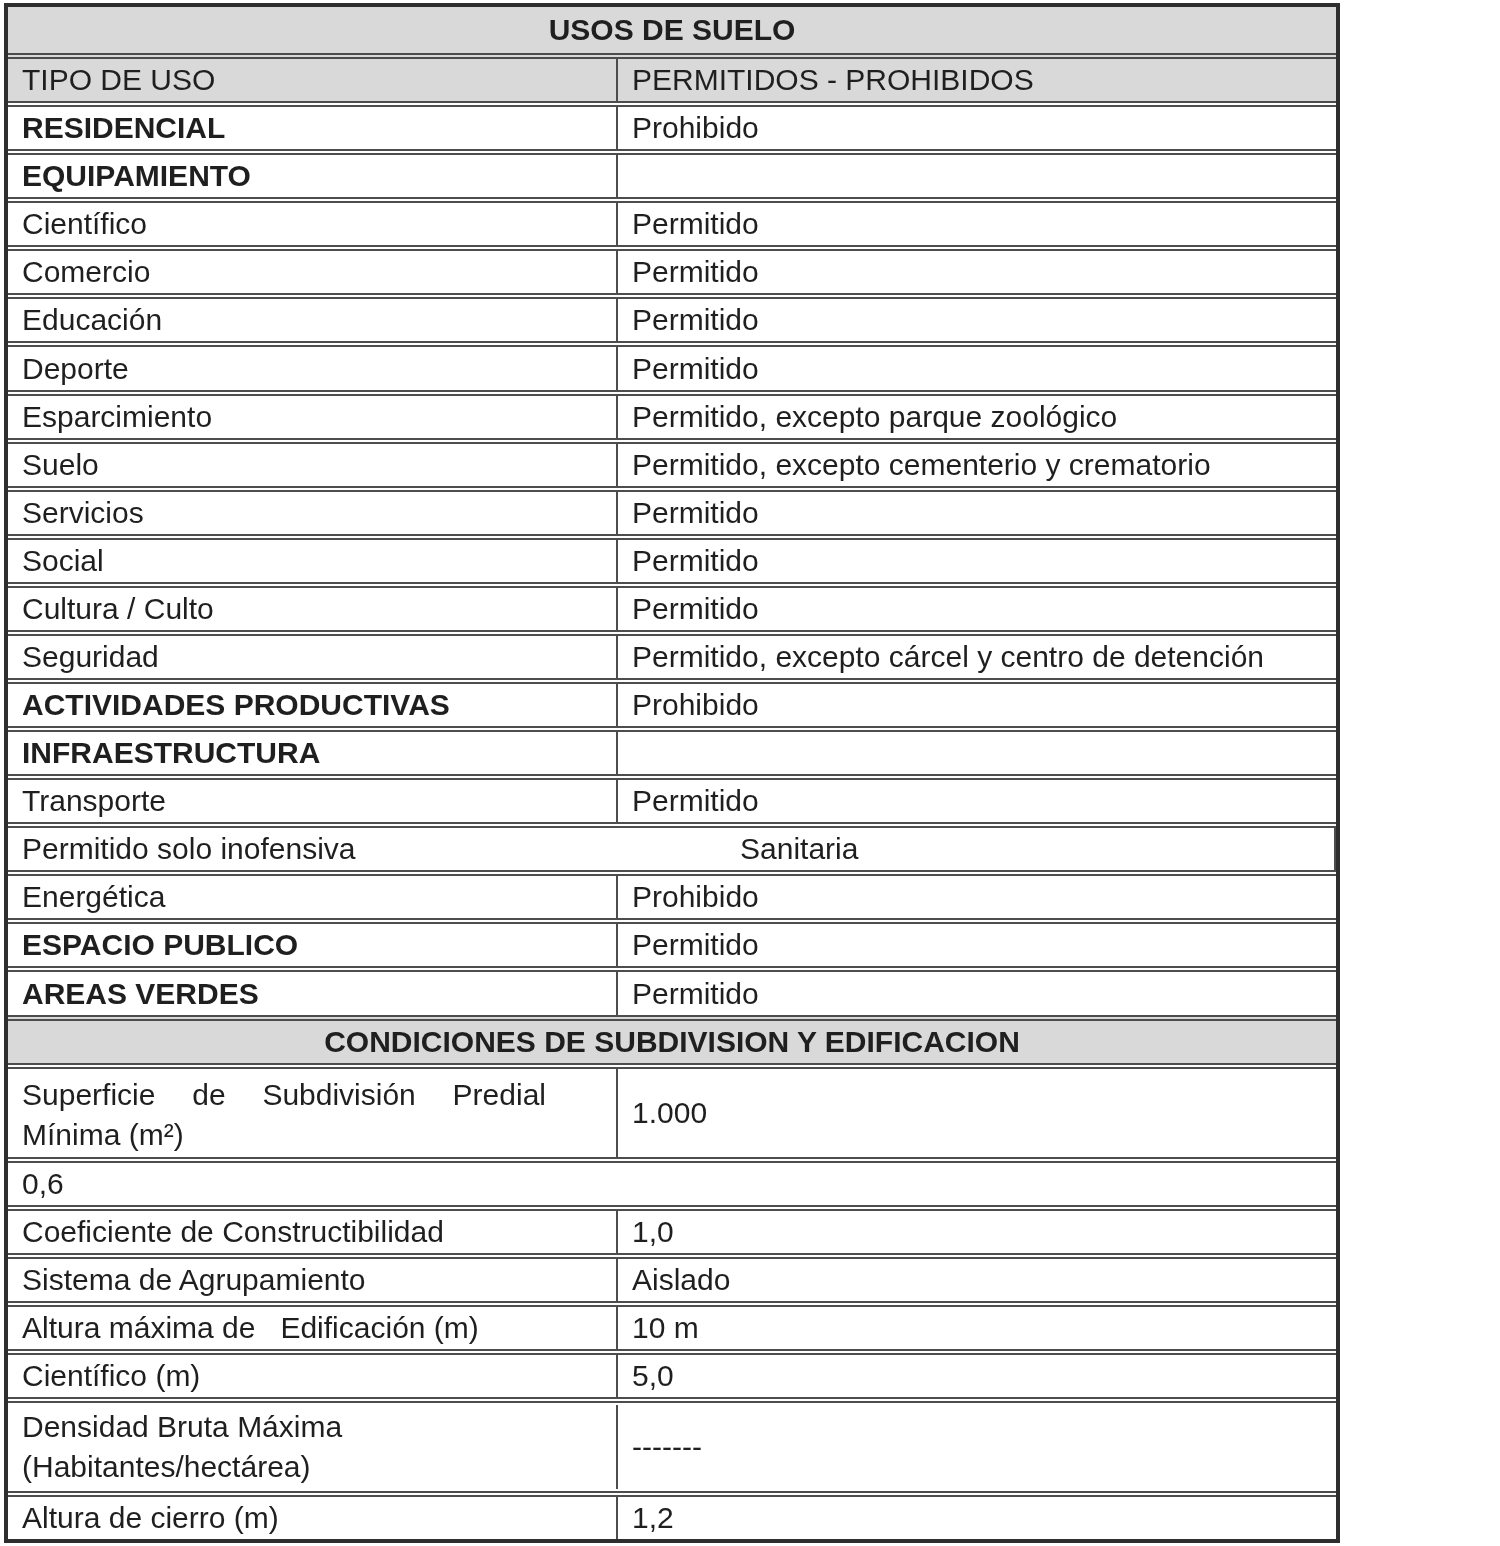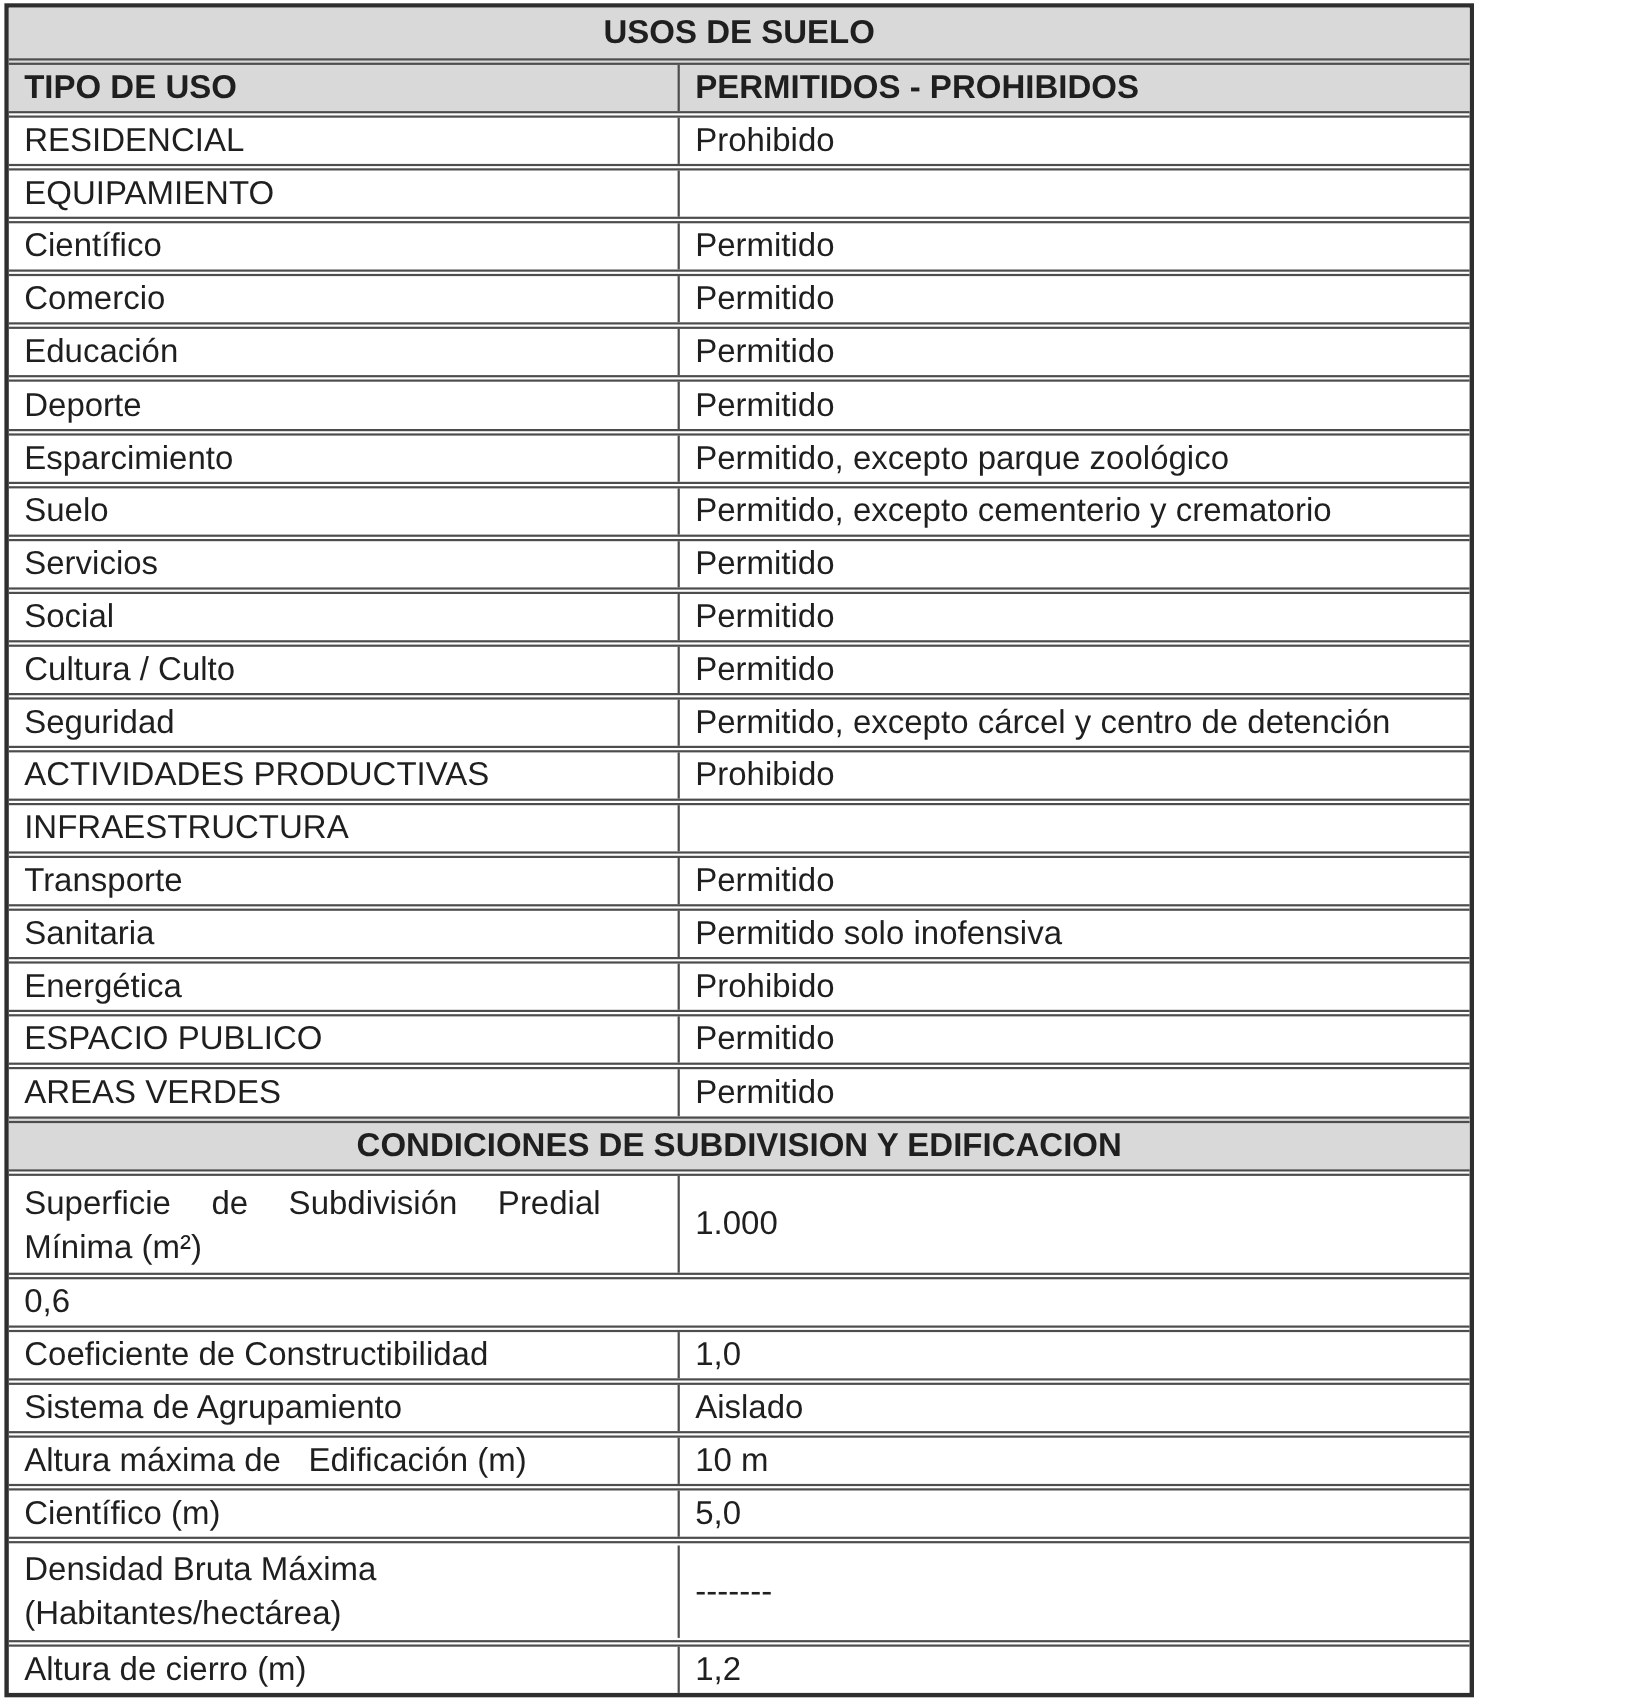--- a/index.html
+++ b/index.html
@@ -57,23 +57,23 @@
     min-height:46px;
     font-weight:700;
   }
   .section-title .cell{
     flex:1;
     justify-content:center;
     text-align:center;
   }
   .col-header{
     background:var(--header-bg);
-    font-weight:700;
-  }
-  .category{ font-weight:400; }
+    font-weight:400;
+  }
+  .category{ font-weight:700; }
   .tall{ min-height:94px;align-items:center; }
   .justify{
     display:block;
     text-align:justify;
     padding-top:6px;
     padding-right:70px;
   }
 </style>
 </head>
 <body>
@@ -160,22 +160,22 @@
     <div class="cell c1 label category">INFRAESTRUCTURA</div>
     <div class="cell c2 value"></div>
   </div>
 
   <div class="row">
     <div class="cell c1 label">Transporte</div>
     <div class="cell c2 value">Permitido</div>
   </div>
 
   <div class="row">
+    <div class="cell c2 value">Permitido solo inofensiva</div>
     <div class="cell c1 label">Sanitaria</div>
-    <div class="cell c2 value">Permitido solo inofensiva</div>
   </div>
 
   <div class="row">
     <div class="cell c1 label">Energética</div>
     <div class="cell c2 value">Prohibido</div>
   </div>
 
   <div class="row">
     <div class="cell c1 label category">ESPACIO PUBLICO</div>
     <div class="cell c2 value">Permitido</div>

